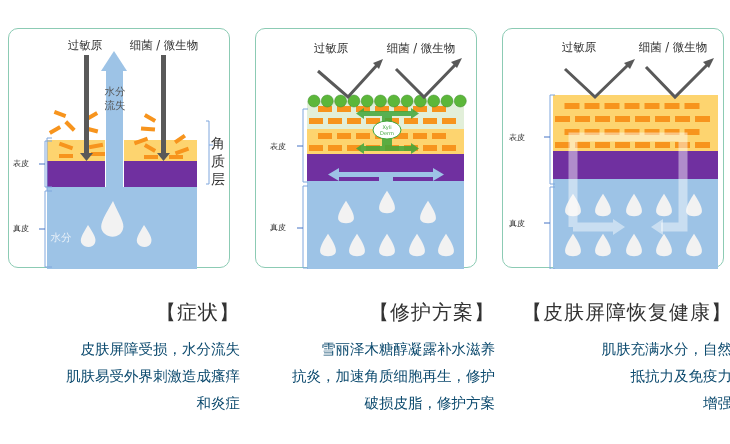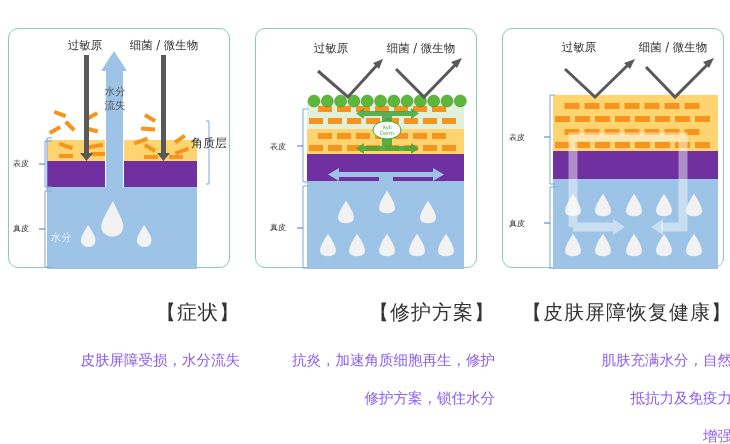--- a/index.html
+++ b/index.html
@@ -3,21 +3,21 @@
 <meta charset="utf-8">
 <style>
   html, body { margin: 0; padding: 0; background: #ffffff; }
   body { width: 730px; height: 444px; position: relative; overflow: hidden;
          font-family: "DejaVu Sans", sans-serif; color: #333; }
   .panel { position: absolute; top: 28px; width: 222px; height: 240px;
            border: 1.5px solid #8ccbb4; border-radius: 10px; background: #fff; box-sizing: border-box; }
   .panel svg { position: absolute; left: 0; top: 0; }
   .caption { position: absolute; top: 298px; text-align: right; }
   .caption .title { font-size: 20px; color: #333; letter-spacing: 1px; line-height: 28px; }
-  .caption .line { font-size: 14.5px; color: #8b5cf6; line-height: 27px; white-space: nowrap; margin-top: 11px; }
+  .caption .line { font-size: 14.5px; color: #0c4a6e; line-height: 27px; white-space: nowrap; }
   .svgtext { font-family: "DejaVu Sans", sans-serif; }
 </style>
 </head>
 <body>
 
 <div class="panel" style="left:8px;">
   <svg width="222" height="240" viewBox="0 0 222 240">
 
     <rect x="38" y="158" width="150" height="82" fill="#9dc3e6"></rect>
 
@@ -69,21 +69,21 @@
     <text class="svgtext" x="52" y="212" font-size="10.5" fill="#e8f0f8" text-anchor="middle">水分</text>
 
     <path d="M197,92 L200,92 L200,155 L197,155" stroke="#7ea6dd" stroke-width="1" fill="none"></path>
     <line x1="200" y1="116" x2="204" y2="116" stroke="#7ea6dd" stroke-width="1"></line>
     <path d="M43,109 L38,109 L38,162" stroke="#7ea6dd" stroke-width="1" fill="none"></path>
     <path d="M43,112 L36,112 L36,158 L43,158" stroke="#7ea6dd" stroke-width="1" fill="none"></path>
     <line x1="30" y1="135" x2="36" y2="135" stroke="#4472c4" stroke-width="1"></line>
     <path d="M43,162 L36,162 L36,238 L43,238" stroke="#7ea6dd" stroke-width="1" fill="none"></path>
     <line x1="30" y1="200" x2="36" y2="200" stroke="#4472c4" stroke-width="1"></line>
   </svg>
-  <span style="position:absolute;left:182px;top:106px;font-size:12px;color:#333;">角质层</span>
+  <span style="position:absolute;left:202px;top:106px;font-size:14px;color:#333;">角质层</span>
   <span style="position:absolute;left:4px;top:129px;font-size:8px;color:#333;">表皮</span>
   <span style="position:absolute;left:4px;top:194px;font-size:8px;color:#333;">真皮</span>
 </div>
 
 <div class="panel" style="left:255px;">
   <svg width="222" height="240" viewBox="0 0 222 240">
     <rect x="51" y="152" width="157" height="88" fill="#9dc3e6"></rect>
     <rect x="51" y="125" width="157" height="27" fill="#7030a0"></rect>
     <rect x="51" y="100" width="157" height="25" fill="#fdd46f"></rect>
     <rect x="51" y="72" width="157" height="28" fill="#e2efd9"></rect>
@@ -252,26 +252,29 @@
     <line x1="41" y1="194" x2="47" y2="194" stroke="#4472c4" stroke-width="1"></line>
   </svg>
   <span style="position:absolute;left:6px;top:103px;font-size:8px;color:#333;">表皮</span>
   <span style="position:absolute;left:6px;top:189px;font-size:8px;color:#333;">真皮</span>
 </div>
 
 <div class="caption" style="left:0px;width:240px;">
   <div class="title">【症状】</div>
   <div style="height:10px;"></div>
   <div class="line">皮肤屏障受损，水分流失</div>
+  <div class="line">肌肤易受外界刺激造成瘙痒</div>
+  <div class="line">和炎症</div>
 </div>
 <div class="caption" style="left:245px;width:250px;font-family:Liberation Serif, serif;">
   <div class="title">【修护方案】</div>
   <div style="height:10px;"></div>
+  <div class="line">雪丽泽木糖醇凝露补水滋养</div>
   <div class="line">抗炎，加速角质细胞再生，修护</div>
-  <div class="line">修护方案，锁住水分</div>
+  <div class="line">破损皮脂，修护方案</div>
 </div>
 <div class="caption" style="left:497px;width:235px;">
   <div class="title">【皮肤屏障恢复健康】</div>
   <div style="height:10px;"></div>
   <div class="line">肌肤充满水分，自然</div>
   <div class="line">抵抗力及免疫力</div>
   <div class="line">增强</div>
 </div>
 
 </body></html>

